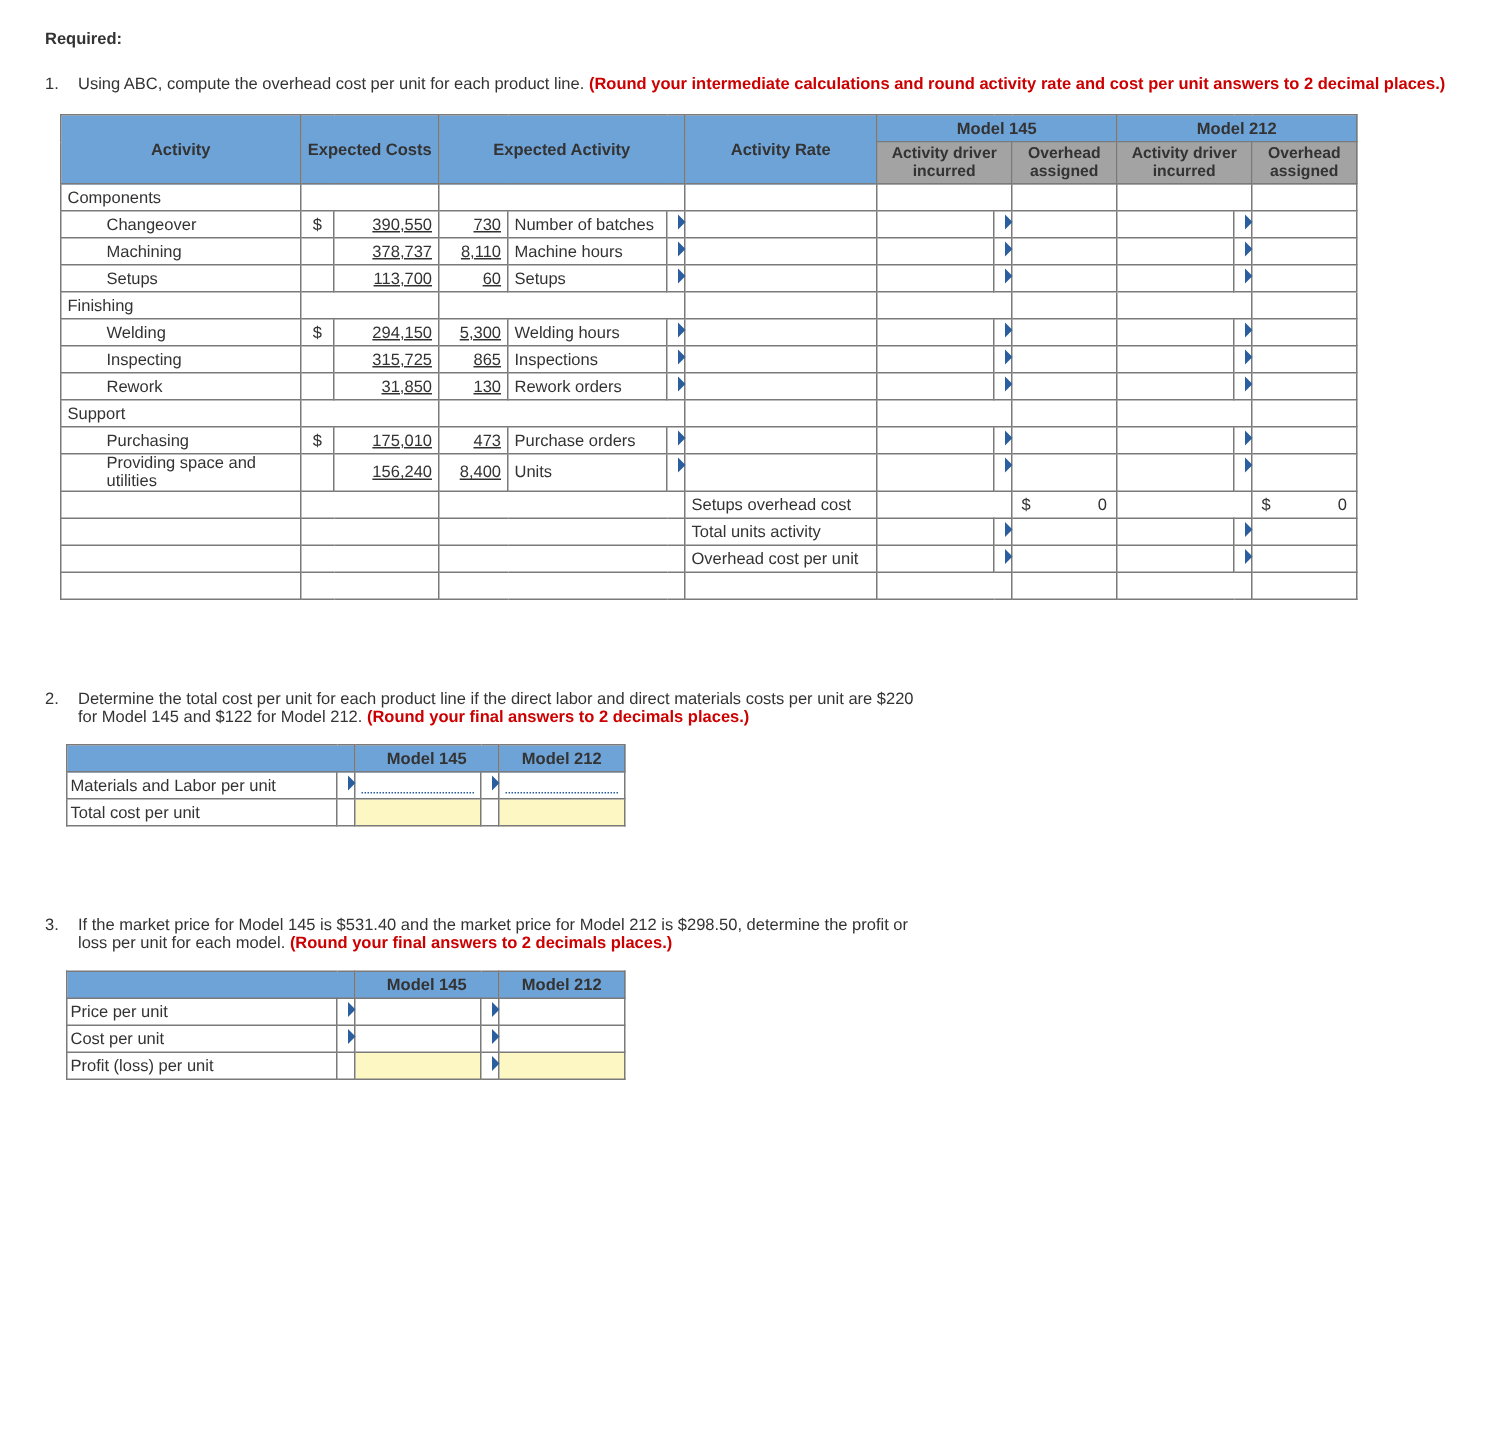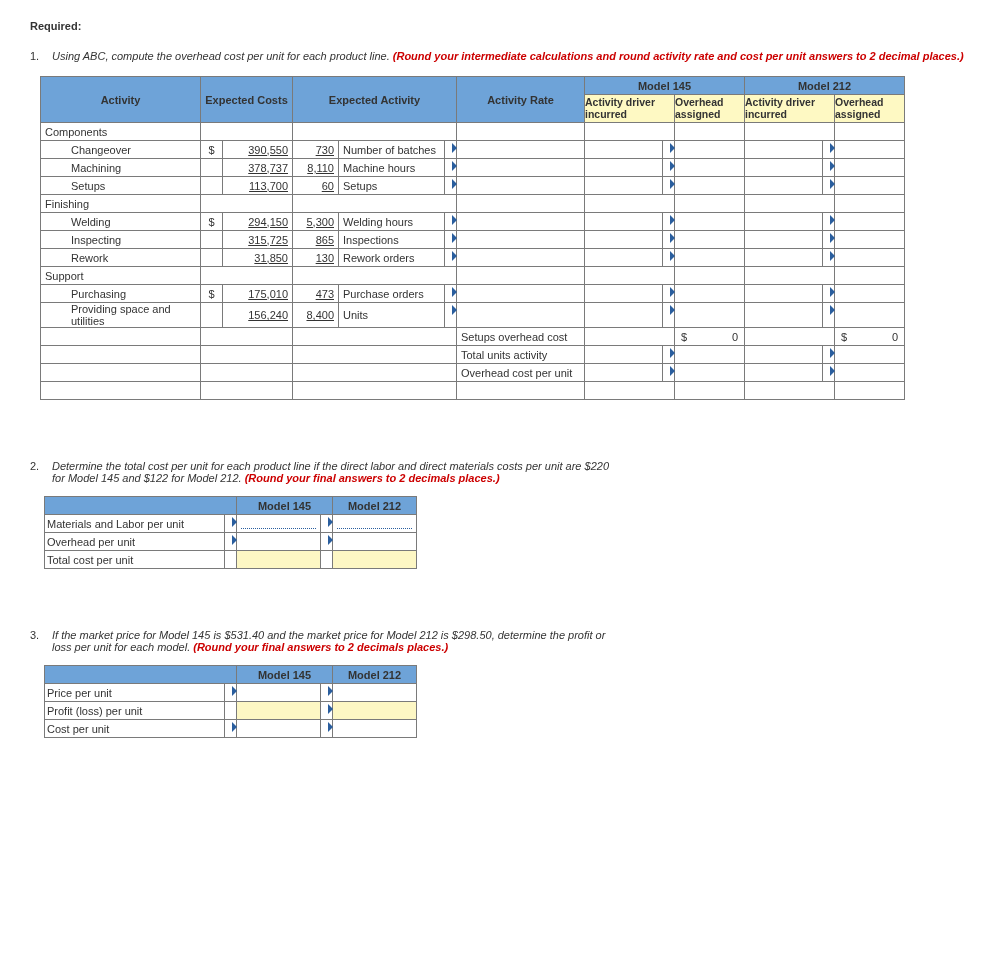--- a/index.html
+++ b/index.html
@@ -6,38 +6,38 @@
     font-family: Arial, Helvetica, sans-serif;
     font-size: 11px;
     color: #333;
     margin: 0;
     padding: 20px 30px;
     background: #fff;
   }
   .req-title { font-weight: bold; margin-bottom: 18px; }
   .q-row { display: flex; }
   .q-num { width: 22px; flex-shrink: 0; }
-  .q-text { flex: 1; font-style: italic; }
+  .q-text { flex: 1; }
   .red { color: #c00; font-weight: bold; }
   .section { margin-bottom: 60px; }
 
   table { border-collapse: collapse; }
   td, th { padding: 0; }
 
   
   .t1 { margin-top: 14px; margin-left: 10px; }
   .t1 td, .t1 th {
     border: 1px solid #7a7a7a;
     height: 18px;
     font-size: 11px;
     box-sizing: border-box;
     vertical-align: middle;
   }
   .t1 .hdr { background: #6ea3d8; font-weight: bold; text-align: center; }
-  .t1 .hdr-sub { background: #fef9c3; font-weight: bold; font-size:10.5px; line-height:1.1; padding:2px 0;margin-top:40px;}
+  .t1 .hdr-sub { background: #a3a3a3; font-weight: bold; text-align: center; font-size:10.5px; line-height:1.1; padding:2px 0;margin-top:40px;}
   .t1 .lbl { padding-left: 4px; }
   .t1 .lbl-ind { padding-left: 30px; }
   .t1 .cur { text-align: center; }
   .t1 .num { text-align: right; padding-right: 4px; text-decoration: underline; }
   .t1 .driver { padding-left: 4px; }
   .t1 .mark { position: relative; }
   .t1 .mark::after {
     content: "";
     position: absolute;
     right: -1px; top: 2px;
@@ -351,27 +351,20 @@
       <td class="hdr">Model 212</td>
     </tr>
     <tr>
       <td class="lbl">Materials and Labor per unit</td>
       <td class="mark"></td>
       <td class="dotcell dot-b"></td>
       <td class="mark"></td>
       <td class="dotcell dot-b"></td>
     </tr>
     <tr>
-      <td class="lbl">Overhead per unit</td>
-      <td class="mark"></td>
-      <td></td>
-      <td class="mark"></td>
-      <td></td>
-    </tr>
-    <tr>
       <td class="lbl">Total cost per unit</td>
       <td></td>
       <td class="yell"></td>
       <td></td>
       <td class="yell"></td>
     </tr>
   </tbody>
     </table>
 </div>
 
@@ -398,28 +391,28 @@
       <td class="hdr">Model 212</td>
     </tr>
     <tr>
       <td class="lbl">Price per unit</td>
       <td class="mark"></td>
       <td></td>
       <td class="mark"></td>
       <td></td>
     </tr>
     <tr>
+      <td class="lbl">Cost per unit</td>
+      <td class="mark"></td>
+      <td></td>
+      <td class="mark"></td>
+      <td></td>
+    </tr>
+    <tr>
       <td class="lbl">Profit (loss) per unit</td>
       <td></td>
       <td class="yell"></td>
       <td class="mark"></td>
       <td class="yell"></td>
-    </tr>
-    <tr>
-      <td class="lbl">Cost per unit</td>
-      <td class="mark"></td>
-      <td></td>
-      <td class="mark"></td>
-      <td></td>
     </tr>
   </tbody>
     </table>
 </div>
 
 </body></html>

